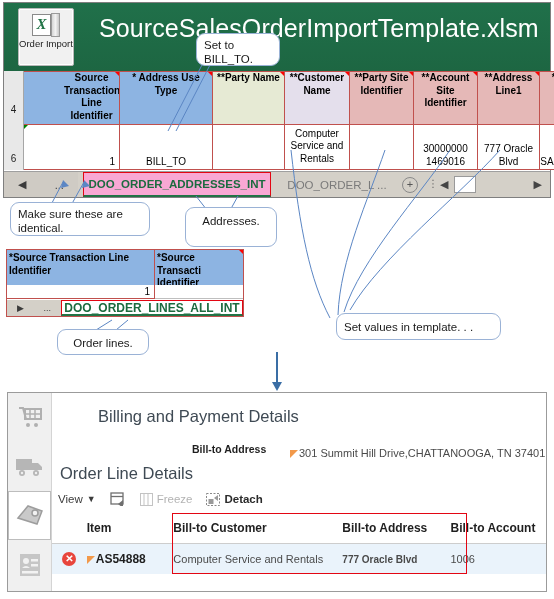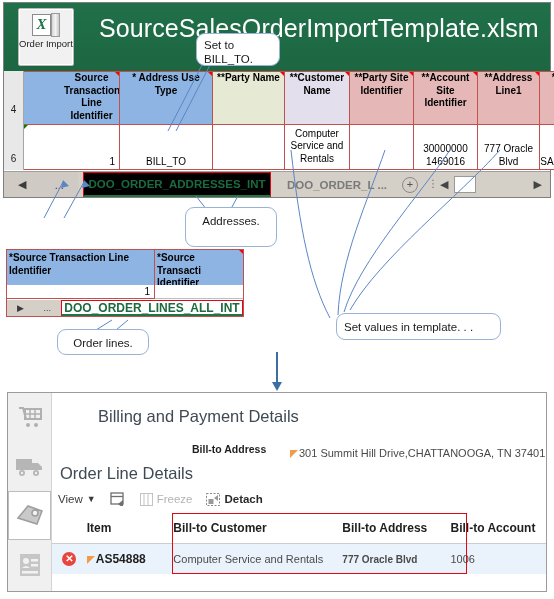--- a/index.html
+++ b/index.html
@@ -97,21 +97,21 @@
     background:#d4d0c8;border-top:1px solid #9f9f9f;box-sizing:border-box;
   }
   .tabnav{position:absolute;left:0;top:0;width:74px;height:25px;
     background:#cfcbc4;display:flex;align-items:center;justify-content:space-around;
     font-size:11px;color:#3b3b3b;}
   .tab{
     position:absolute;top:0;height:25px;display:flex;align-items:center;
     justify-content:center;font-size:11.5px;font-weight:bold;
     box-sizing:border-box;white-space:nowrap;
   }
-  .tab.active{background:#000000;color:#1c6b3f;border:1px solid #e30613;border-bottom:2px solid #217346;}
+  .tab.active{background:#f9a8d4;color:#1c6b3f;border:1px solid #e30613;border-bottom:2px solid #217346;}
   .tab.inactive{color:#7a7a7a;font-weight:normal;font-size:11.5px;}
   .plusbtn{position:absolute;top:5px;width:14px;height:14px;border:1px solid #8a8a8a;border-radius:50%;
      font-size:11px;line-height:12px;text-align:center;color:#555;background:#d4d0c8;}
   .hscroll{position:absolute;top:4px;height:17px;border:1px solid #9a9a9a;background:#fff;box-sizing:border-box;}
   .arwL,.arwR{position:absolute;top:6px;font-size:11px;color:#444;}
 
   
   .xl2{
     position:absolute;left:6px;top:249px;width:238px;height:68px;
     border:1px solid #c0504d;box-sizing:border-box;background:#fff;
@@ -263,21 +263,21 @@
         <span>SAN JOSE</span>
       </div>
     </div>
 
     <div class="tabbar">
       <div class="tabnav">
         <span>◀</span>
         <span>...</span>
       </div>
       <div class="tab active" style="left:79px;width:188px;">DOO_ORDER_ADDRESSES_INT</div>
-      <div class="tab inactive" style="left:273px;width:120px;font-weight:bold;">DOO_ORDER_L ...</div>
+      <div class="tab inactive" style="left:273px;width:120px;">DOO_ORDER_L ...</div>
       <div class="plusbtn" style="left:398px;">+</div>
       <div style="position:absolute;left:424px;top:6px;font-size:10px;color:#666;letter-spacing:1px;">⋮</div>
       <div class="arwL" style="left:436px;">◀</div>
       <div class="hscroll" style="left:450px;width:22px;"></div>
       <div class="arwR" style="right:8px;">▶</div>
     </div>
   </div>
 
   <div class="xl2">
     <div class="h" style="left:0;width:148px;border-right:1px solid #c0504d;">
@@ -326,20 +326,23 @@
     <polygon points="277,391 272,382 282,382" fill="#3a6ea5"></polygon>
 
     <polygon points="63,180 61,188 69,186" fill="#5b86c4"></polygon>
     <polygon points="84,180 82,188 90,186" fill="#5b86c4"></polygon>
   </svg>
 
   <div class="callout" style="left:196px;top:33px;width:84px;height:33px;">
     <span>Set to BILL_TO.</span>
   </div>
 
+  <div class="callout" style="left:10px;top:202px;width:140px;height:34px;">
+    <span>Make sure these are identical.</span>
+  </div>
 
   <div class="callout" style="left:185px;top:207px;width:92px;height:40px;text-align:center;line-height:18px;">
     <span>Addresses.</span>
   </div>
 
   <div class="callout" style="left:57px;top:329px;width:92px;height:26px;text-align:center;line-height:18px;">
     <span>Order lines.</span>
   </div>
 
   <div class="callout" style="left:336px;top:313px;width:165px;height:27px;line-height:19px;">

